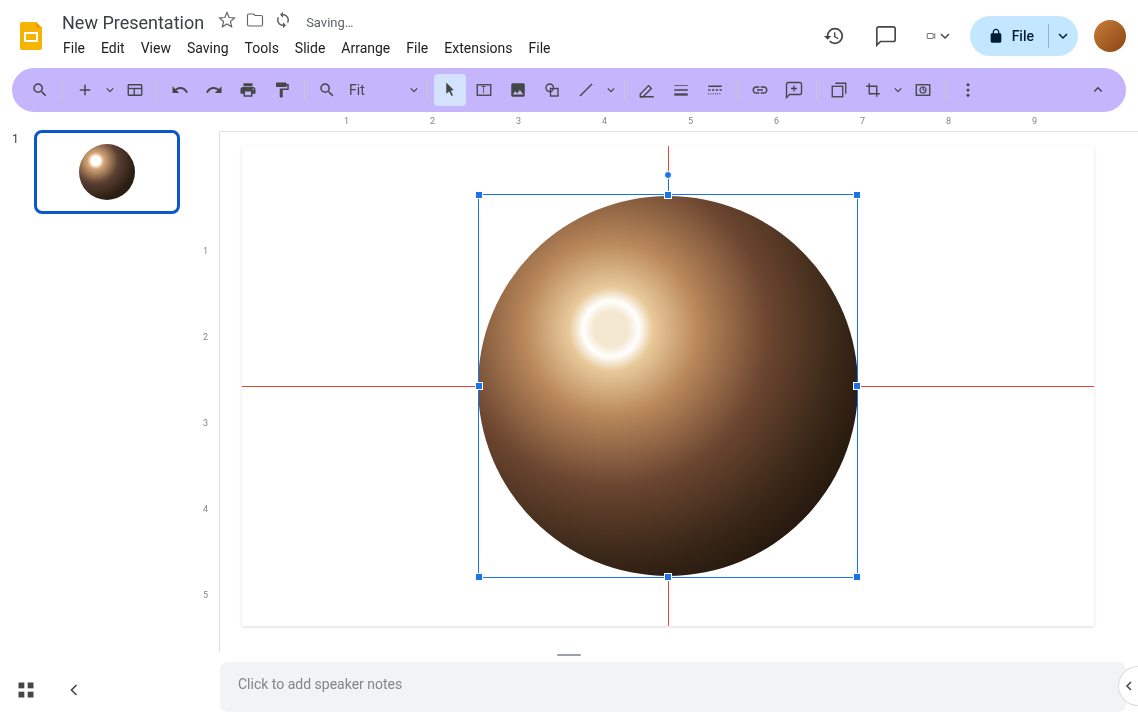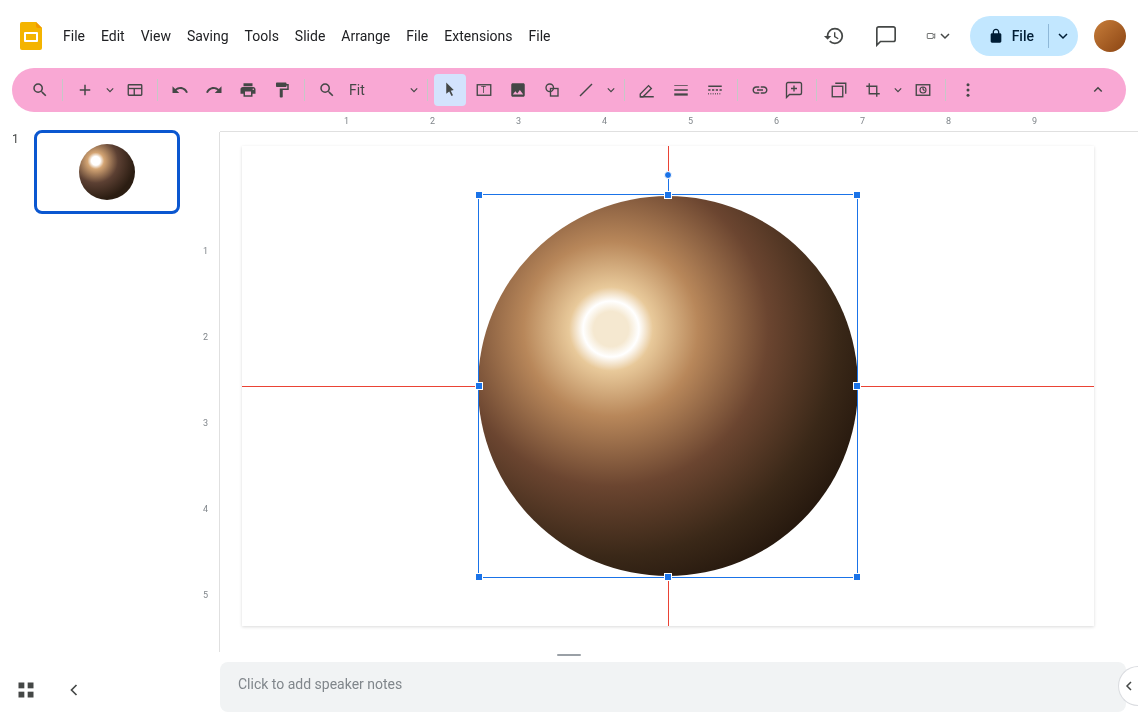--- a/index.html
+++ b/index.html
@@ -28,21 +28,21 @@
     .slideshow-arrow { padding: 0 10px; display: flex; align-items: center; border-left: 1px solid #747775; cursor: pointer; }
     
     .share-group { display: flex; background: #c2e7ff; border-radius: 20px; height: 40px; overflow: hidden; }
     .share-btn { padding: 0 14px 0 18px; display: flex; align-items: center; gap: 8px; font-size: 14px; color: #001d35; cursor: pointer; font-weight: 500; }
     .share-arrow { padding: 0 10px; display: flex; align-items: center; cursor: pointer; position: relative; }
     .share-arrow::before { content: ''; position: absolute; left: 0; top: 8px; bottom: 8px; width: 1px; background: #8eb8d8; }
     
     .avatar { width: 32px; height: 32px; border-radius: 50%; background: linear-gradient(135deg, #c77d3a, #8b4513); margin-left: 4px; }
     
     
-    .toolbar { height: 44px; margin: 4px 12px 4px 12px; background: #f9a8d4; border-radius: 24px; display: flex; align-items: center; padding: 0 12px; gap: 2px; }
+    .toolbar { height: 44px; margin: 4px 12px 4px 12px; background: #c4b5fd; border-radius: 24px; display: flex; align-items: center; padding: 0 12px; gap: 2px; }
     .tool-btn { width: 32px; height: 32px; border-radius: 4px; display: flex; align-items: center; justify-content: center; cursor: pointer; }
     .tool-btn svg { width: 18px; height: 18px; fill: #444746; }
     .tool-btn.active { background: #d3e3fd; }
     .tool-sep { width: 1px; height: 22px; background: #c7c7c7; margin: 0 4px; }
     .zoom-select { display: flex; align-items: center; gap: 4px; padding: 0 4px; font-size: 14px; color: #444746; cursor: pointer; min-width: 60px; }
     .tool-dropdown { width: 14px; display: flex; align-items: center; justify-content: center; cursor: pointer; }
     .toolbar-spacer { flex: 1; }
     
     
     .main { display: flex; height: 536px; }
@@ -98,20 +98,35 @@
 <div class="header">
   <div class="logo">
     <svg viewBox="0 0 32 32">
         <path fill="#F4B400" d="M6 2h14l6 6v20a2 2 0 0 1-2 2H6a2 2 0 0 1-2-2V4a2 2 0 0 1 2-2z"></path>
         <path fill="#F29900" d="M20 2l6 6h-4a2 2 0 0 1-2-2V2z"></path>
         <rect fill="#fff" x="8" y="12" width="14" height="10" rx="1"></rect>
         <rect fill="#F4B400" x="10" y="14" width="10" height="6"></rect>
       </svg>
   </div>
   <div class="title-area">
+    <div class="title-row">
+      <span class="doc-title">New Presentation</span>
+      <div class="title-icons">
+        <span><svg viewBox="0 0 24 24">
+              <path d="M12 17.27L18.18 21l-1.64-7.03L22 9.24l-7.19-.61L12 2 9.19 8.63 2 9.24l5.46 4.73L5.82 21z" fill="none" stroke="#5f6368" stroke-width="1.5"></path>
+            </svg></span>
+        <span><svg viewBox="0 0 24 24">
+              <path d="M10 4H4c-1.1 0-2 .9-2 2v12c0 1.1.9 2 2 2h16c1.1 0 2-.9 2-2V8c0-1.1-.9-2-2-2h-8l-2-2z" fill="none" stroke="#5f6368" stroke-width="1.5"></path>
+            </svg></span>
+        <span><svg viewBox="0 0 24 24">
+              <path fill="#5f6368" d="M12 4V1L8 5l4 4V6c3.31 0 6 2.69 6 6 0 1.01-.25 1.97-.7 2.8l1.46 1.46A7.93 7.93 0 0 0 20 12c0-4.42-3.58-8-8-8zm0 14c-3.31 0-6-2.69-6-6 0-1.01.25-1.97.7-2.8L5.24 7.74A7.93 7.93 0 0 0 4 12c0 4.42 3.58 8 8 8v3l4-4-4-4v3z"></path>
+            </svg></span>
+        <span class="saving-text">Saving…</span>
+      </div>
+    </div>
     <div class="menu-bar">
       <span class="menu-item">File</span>
       <span class="menu-item">Edit</span>
       <span class="menu-item">View</span>
       <span class="menu-item">Saving</span>
       <span class="menu-item">Tools</span>
       <span class="menu-item">Slide</span>
       <span class="menu-item">Arrange</span>
       <span class="menu-item">File</span>
       <span class="menu-item">Extensions</span>

